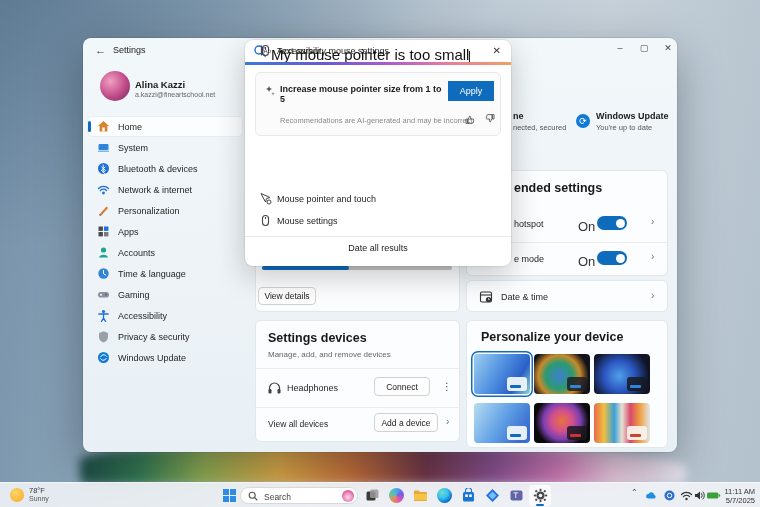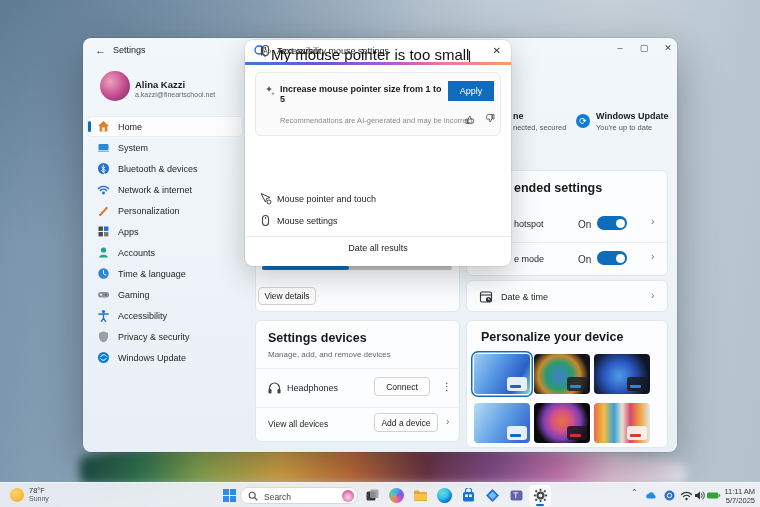--- a/index.html
+++ b/index.html
@@ -41,21 +41,21 @@
 
   
   .card { position:absolute; background:#fcfdfe; border:1px solid #e3e7ea; border-radius:6px; }
   .frag-b { font-weight:bold; font-size:9px; color:#1a1a1a; position:absolute; }
   .frag-s { font-size:7.5px; color:#555; position:absolute; }
   .upd-icon { position:absolute; left:493px; top:76px; width:14px; height:14px; border-radius:50%; background:#0f7ad8; color:#fff; font-size:9px; line-height:14px; text-align:center; }
   .sec-title { font-size:12.5px; font-weight:bold; color:#191919; position:absolute; }
   .row-div { position:absolute; left:0; right:0; height:1px; background:#ececec; }
   .toggle { position:absolute; width:30px; height:14px; border-radius:8px; background:#0F6CBD; }
   .toggle::after { content:""; position:absolute; right:2.5px; top:2.5px; width:9px; height:9px; border-radius:50%; background:#fff; }
-  .on-lb { position:absolute; font-size:10px; color:#333; }
+  .on-lb { position:absolute; font-size:13px; color:#333; }
   .chev { position:absolute; font-size:10px; color:#707070; }
   .btn { position:absolute; background:#fdfdfd; border:1px solid #d2d2d2; border-radius:4px; font-size:8.5px; color:#222; text-align:center; cursor:pointer; }
 
   .progress { position:absolute; left:179px; top:228px; width:190px; height:4px; border-radius:2px; background:#c6c6c6; }
   .progress-fill { height:100%; border-radius:2px; background:#0F6CBD; }
 
   .thumb { position:absolute; width:56px; height:40px; border-radius:4px; overflow:hidden; cursor:pointer; }
   .thumb.sel { box-shadow:0 0 0 1.5px #fff, 0 0 0 3px #0F6CBD; }
   .mini-card { position:absolute; right:3px; bottom:3px; width:20px; height:14px; border-radius:3px; }
   .mini-strip { position:absolute; left:3px; bottom:3px; width:11px; height:3px; border-radius:1px; }

